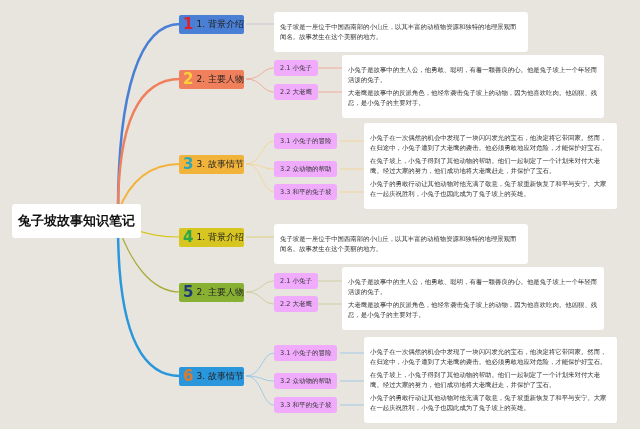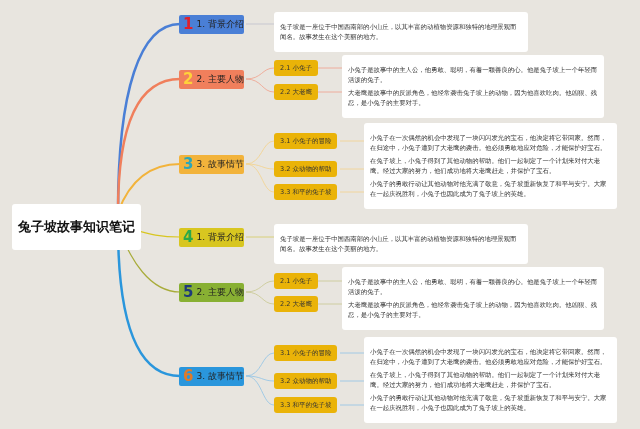--- a/index.html
+++ b/index.html
@@ -6,32 +6,32 @@
   body {
     width: 640px; height: 429px; overflow: hidden;
     background: #e8e5df;
     font-family: "DejaVu Sans", "Liberation Sans", sans-serif;
     position: relative;
   }
   svg.links { position: absolute; left: 0; top: 0; }
   .root {
     position: absolute; left: 12px; top: 204px;
     background: #fff; border-radius: 3px;
-    padding: 14px 6px; font-size: 13px; font-weight: bold; color: #111;
+    padding: 8px 6px; font-size: 13px; font-weight: bold; color: #111;
     white-space: nowrap;
   }
   .topic {
     position: absolute; height: 19px; width: 65px;
     border-radius: 2px; display: flex; align-items: center;
     font-size: 9px; color: #222; padding-left: 4px; box-sizing: border-box;
     white-space: nowrap;
   }
   .topic .num { font-weight: bold; font-size: 15px; margin-right: 3px; line-height: 1; }
   .sub {
-    position: absolute; background: #eab308; border-radius: 3px;
+    position: absolute; background: #f0abfc; border-radius: 3px;
     font-size: 6.5px; color: #333; padding: 3px 6px; height: 16px;
     box-sizing: border-box; white-space: nowrap; display: flex; align-items: center;
   }
   .note {
     position: absolute; background: #fff; border-radius: 3px;
     font-size: 6.4px; line-height: 10px; color: #333; padding: 10px 6px;
     box-sizing: border-box;
   }
   .note p { margin: 0 0 3px 0; }
   .note p:last-child { margin-bottom: 0; }

